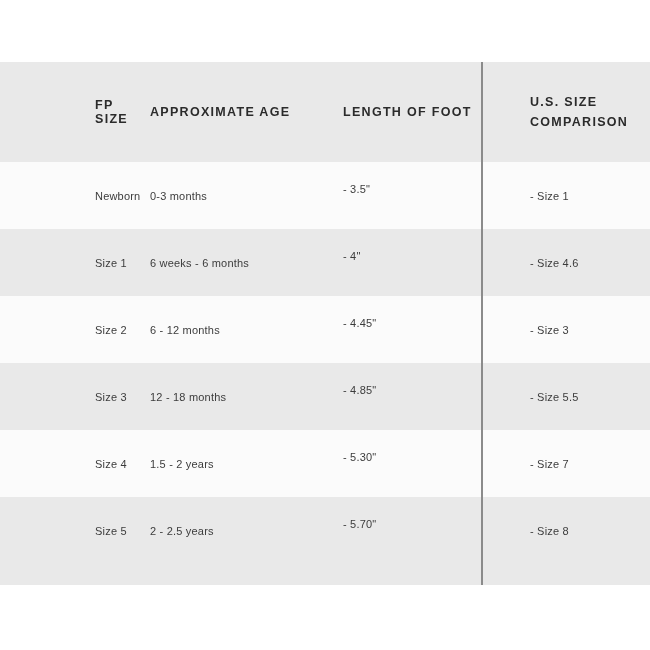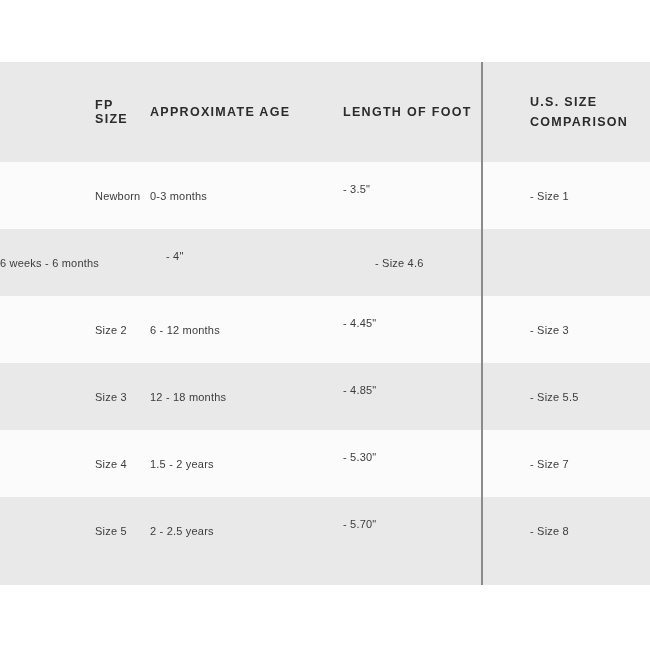--- a/index.html
+++ b/index.html
@@ -79,20 +79,21 @@
     </div>
 
     <div class="row data light">
       <div class="cell c1">Newborn</div>
       <div class="cell c2">0-3 months</div>
       <div class="cell c3">- 3.5"</div>
       <div class="cell c4">- Size 1</div>
     </div>
 
     <div class="row data gray">
+      <div class="cell c1">Size 1</div>
       <div class="cell c2">6 weeks - 6 months</div>
       <div class="cell c3">- 4"</div>
       <div class="cell c4">- Size 4.6</div>
     </div>
 
     <div class="row data light">
       <div class="cell c1">Size 2</div>
       <div class="cell c2">6 - 12 months</div>
       <div class="cell c3">- 4.45"</div>
       <div class="cell c4">- Size 3</div>

